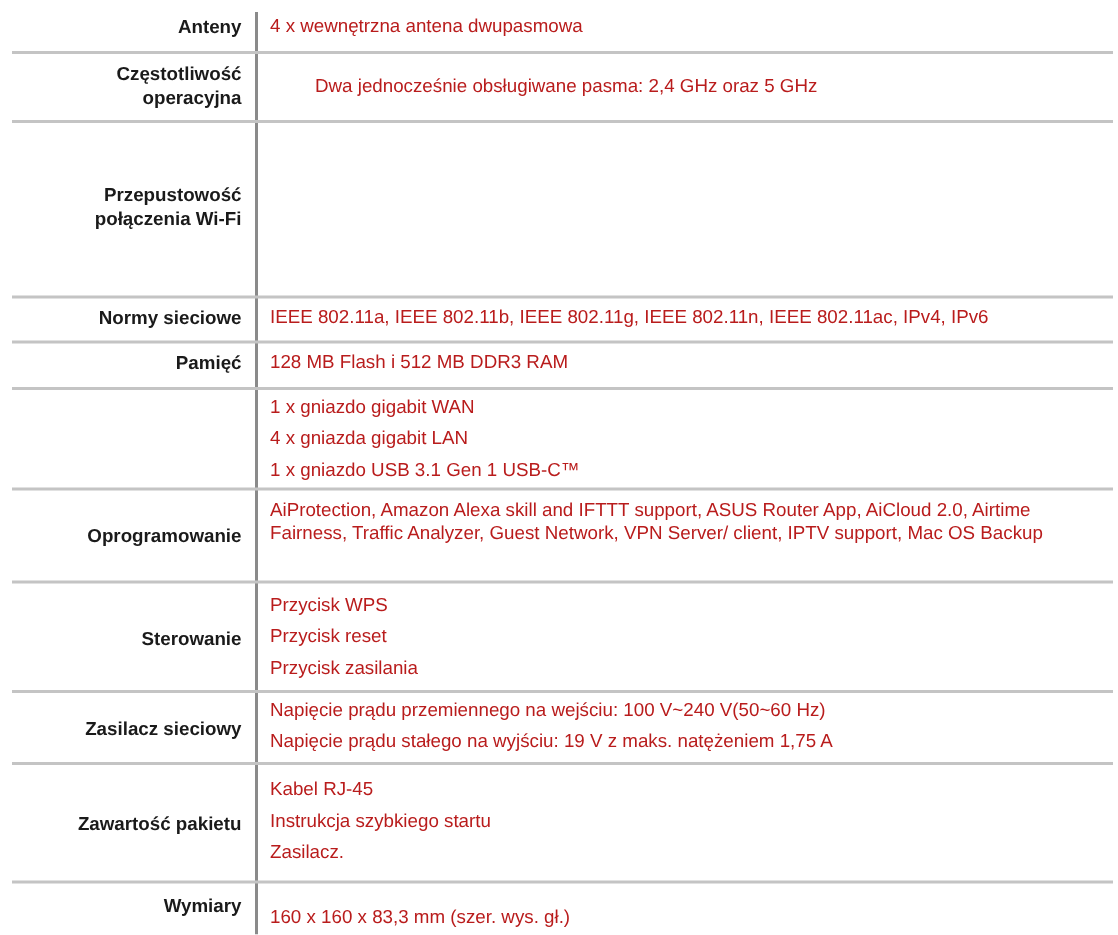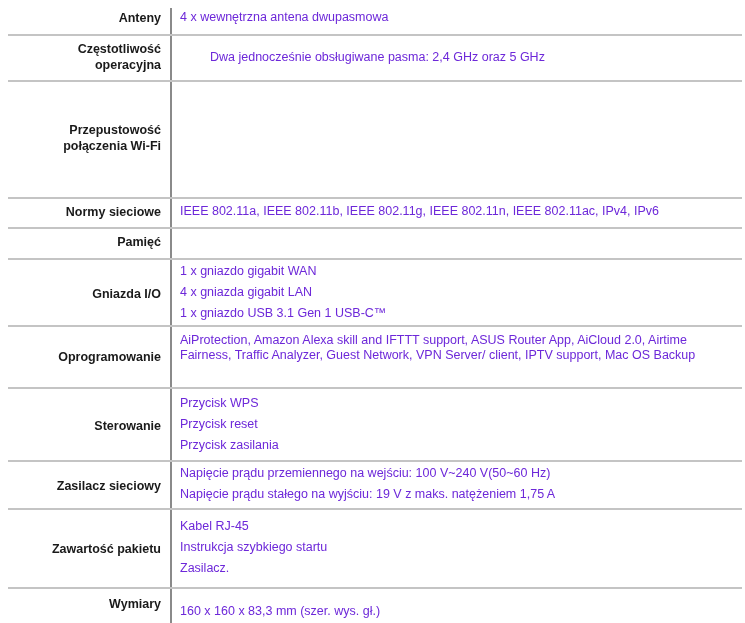--- a/index.html
+++ b/index.html
@@ -5,21 +5,21 @@
   html, body { margin: 0; padding: 0; background: #ffffff; }
   body { width: 745px; height: 623px; overflow: hidden; position: relative;
          font-family: "Liberation Sans", sans-serif; color: #222; font-size: 12.5px; }
   .spec-table { position: absolute; left: 0; top: 0; width: 745px; }
   .vline { position: absolute; left: 170px; top: 8px; width: 2px; height: 615px; background: #8a8a8a; }
   .row { position: absolute; left: 0; width: 745px; }
   .sep { position: absolute; left: 8px; width: 734px; height: 2px; background: #c4c4c4; }
   .label { position: absolute; left: 0; width: 161px; text-align: right; font-weight: bold;
            font-size: 12.5px; line-height: 16px; color: #1a1a1a; }
   .values { position: absolute; left: 180px; width: 560px; }
-  .val { font-size: 12.5px; line-height: 21px; color: #6d28d9; white-space: nowrap; }
+  .val { font-size: 12.5px; line-height: 21px; color: #b91c1c; white-space: nowrap; }
   .val.wrap { white-space: normal; line-height: 15px; }
 </style>
 </head>
 <body>
 
 <div class="spec-table">
   <div class="vline"></div>
 
   <div class="row" style="top:0;height:34px;">
     <div class="label" style="top:10px;">Anteny</div>
@@ -51,25 +51,27 @@
   <div class="row" style="top:197px;height:30px;">
     <div class="label" style="top:7px;">Normy sieciowe</div>
     <div class="values" style="top:4px;">
       <div class="val">IEEE 802.11a, IEEE 802.11b, IEEE 802.11g, IEEE 802.11n, IEEE 802.11ac, IPv4, IPv6</div>
     </div>
   </div>
   <div class="sep" style="top:227px;"></div>
 
   <div class="row" style="top:227px;height:31px;">
     <div class="label" style="top:7px;">Pamięć</div>
+    <div class="values" style="top:4px;">
+      <div class="val">128 MB Flash i 512 MB DDR3 RAM</div>
+    </div>
   </div>
   <div class="sep" style="top:258px;"></div>
 
   <div class="row" style="top:258px;height:67px;">
-    <div class="label" style="top:28px;">Gniazda I/O</div>
     <div class="values" style="top:3px;">
       <div class="val">1 x gniazdo gigabit WAN</div>
       <div class="val">4 x gniazda gigabit LAN</div>
       <div class="val">1 x gniazdo USB 3.1 Gen 1 USB-C™</div>
     </div>
   </div>
   <div class="sep" style="top:325px;"></div>
 
   <div class="row" style="top:325px;height:62px;">
     <div class="label" style="top:24px;">Oprogramowanie</div>

